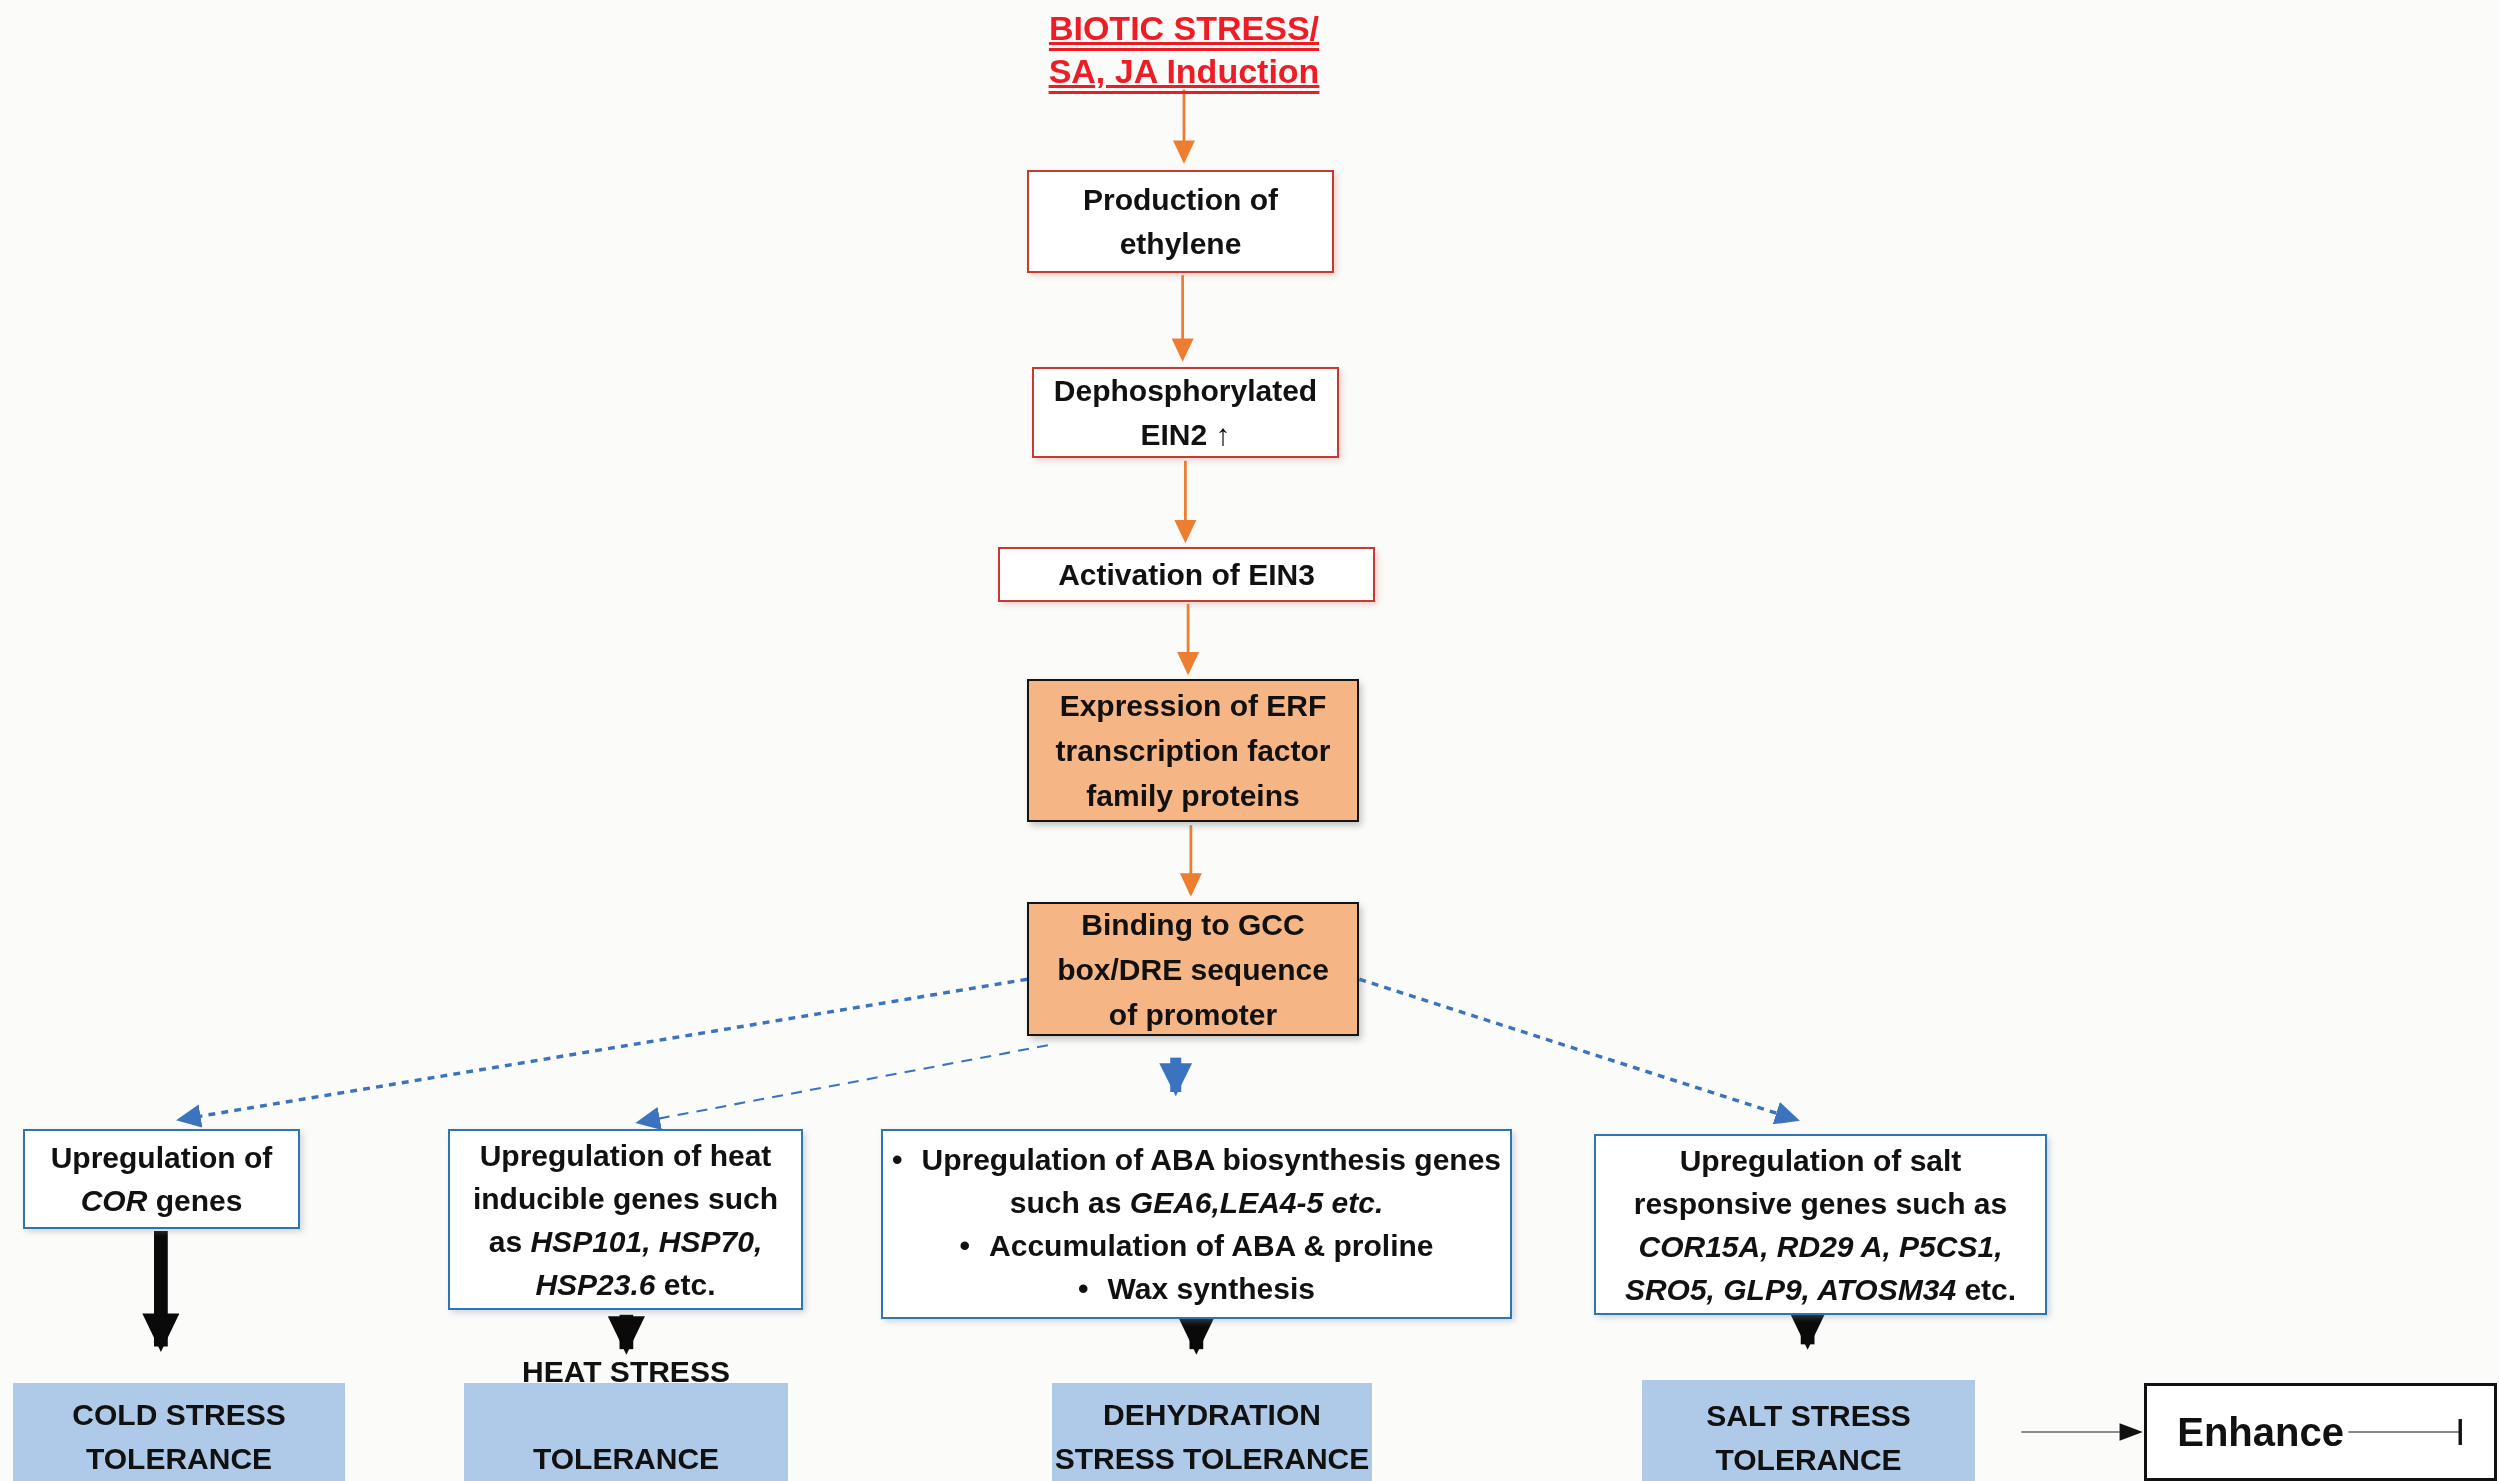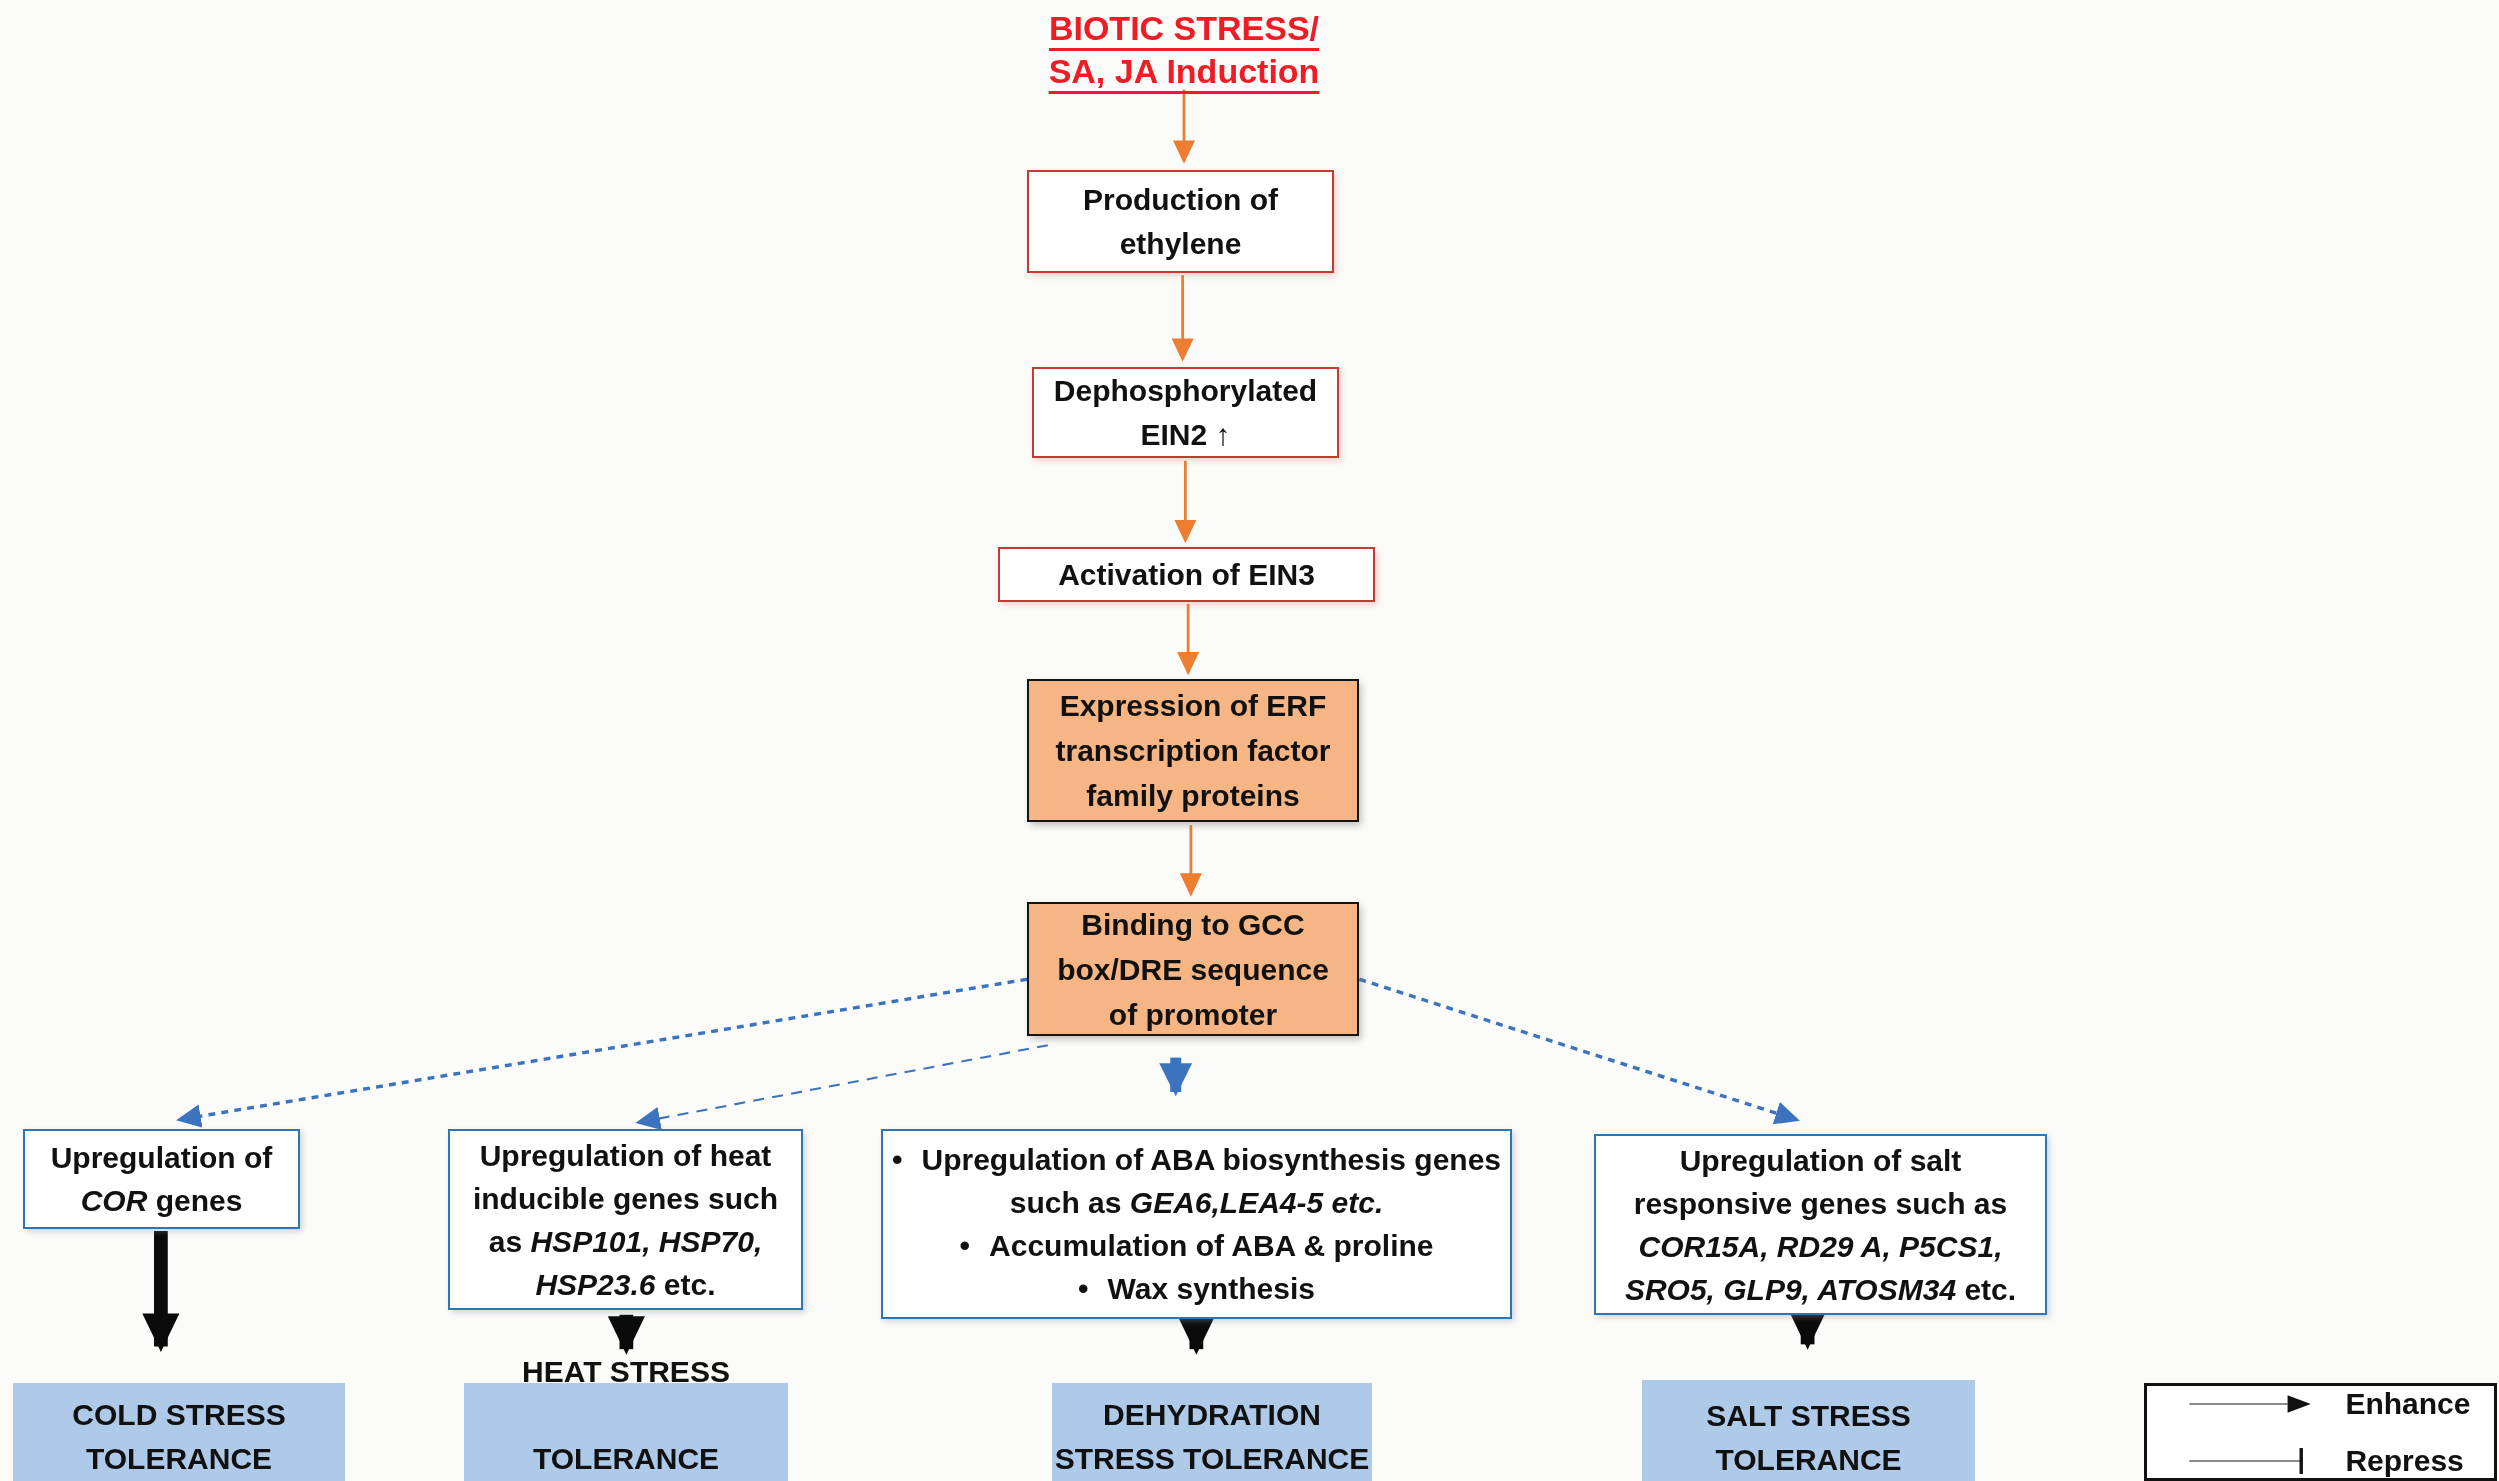--- a/index.html
+++ b/index.html
@@ -47,22 +47,22 @@
     font-size:34px;line-height:43px;
   }
   #title .line{
     text-decoration:underline;
     text-decoration-thickness:3.4px;
     text-underline-offset:7.6px;
     white-space:nowrap;
   }
   #legend{
     border:3.4px solid #111;background:#fff;z-index:2;
-    display:flex;flex-direction:column;justify-content:center;
-    padding-left:38px;row-gap:23px;font-size:30px;
+    display:flex;flex-direction:row;justify-content:center;
+    padding-left:38px;row-gap:23px;font-size:40px;
   }
   .legend-row{display:flex;align-items:center;}
   .legend-row .lbl{margin-left:23.4px;}
   #arrows{position:absolute;left:0;top:0;z-index:1;}
 </style>
 </head>
 <body>
 
 <div id="canvas">
 
@@ -92,21 +92,21 @@
     <line x1="1524" y1="1520" x2="930" y2="1632" style="stroke:var(--blue-arrow)" stroke-width="3" stroke-dasharray="16 12" marker-end="url(#mBlue)"></line>
     <line x1="1710" y1="1538" x2="1710" y2="1588" style="stroke:var(--blue-arrow)" stroke-width="16" marker-end="url(#mBlueBig)"></line>
     <line x1="1977" y1="1424" x2="2612" y2="1628" style="stroke:var(--blue-arrow)" stroke-width="5" stroke-dasharray="10 9" marker-end="url(#mBlue)"></line>
 
     <line x1="234" y1="1790" x2="234" y2="1958" style="stroke:var(--black-arrow)" stroke-width="20" marker-end="url(#mBlack)"></line>
     <line x1="911" y1="1912" x2="911" y2="1962" style="stroke:var(--black-arrow)" stroke-width="20" marker-end="url(#mBlack)"></line>
     <line x1="1740" y1="1924" x2="1740" y2="1962" style="stroke:var(--black-arrow)" stroke-width="20" marker-end="url(#mBlack)"></line>
     <line x1="2629" y1="1919" x2="2629" y2="1955" style="stroke:var(--black-arrow)" stroke-width="20" marker-end="url(#mBlack)"></line>
   </svg>
 
-  <div id="title" class="abs" style="left:978px;top:6.9px;width:412px;">
+  <div id="title" class="abs" style="left:978px;top:6.9px;width:412px;text-decoration:underline;">
       <div class="line">BIOTIC STRESS/</div>
       <div class="line">SA, JA Induction</div>
     </div>
 
   <div class="abs box red-box" style="left:1027px;top:170px;width:307px;height:103px;">
       <div class="line">Production of</div>
       <div class="line">ethylene</div>
     </div>
 
   <div class="abs box red-box" style="left:1032px;top:367px;width:307px;height:91px;">

